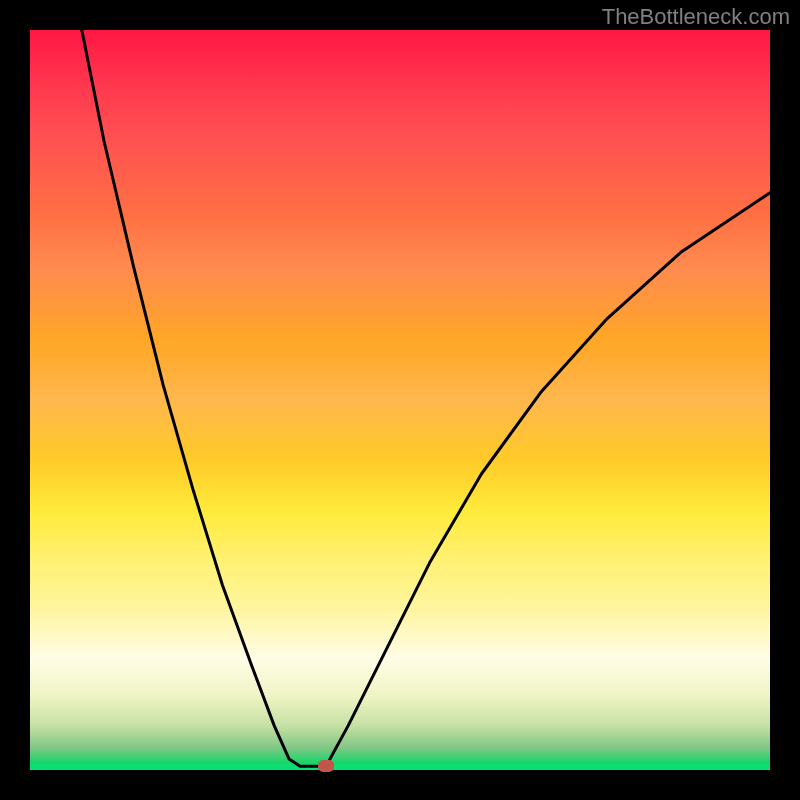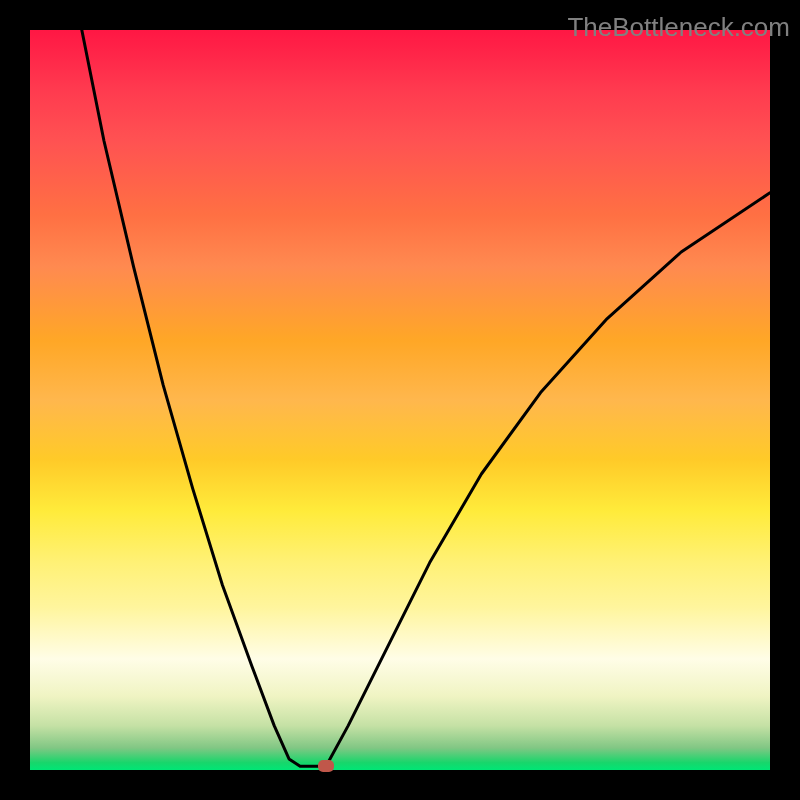--- a/index.html
+++ b/index.html
@@ -40,24 +40,24 @@
       #fffde7 85%,
       #f0f4c3 90%,
       #c5e1a5 94%,
       #81c784 97%,
       #18d66b 99%,
       #00e676 100%
     );
   }
   .watermark {
     position: absolute;
-    top: 12px;
+    top: 4px;
     right: 10px;
     color: #808080;
-    font-size: 26px;
+    font-size: 22px;
     font-weight: 500;
     z-index: 10;
   }
   svg.curve {
     position: absolute;
     top: 30px;
     left: 30px;
     width: 740px;
     height: 740px;
     z-index: 5;

